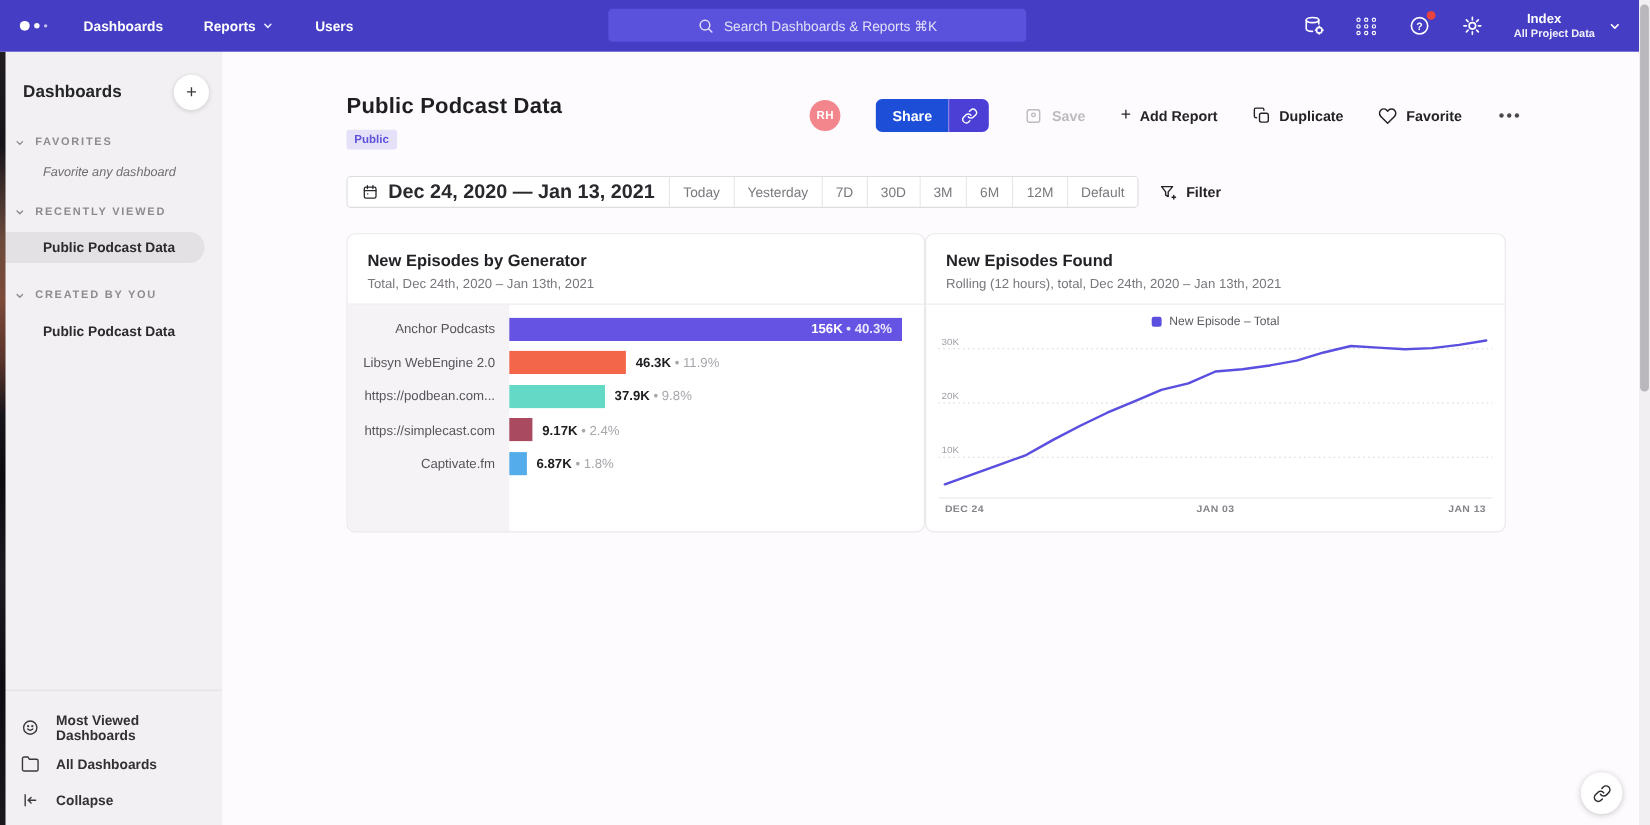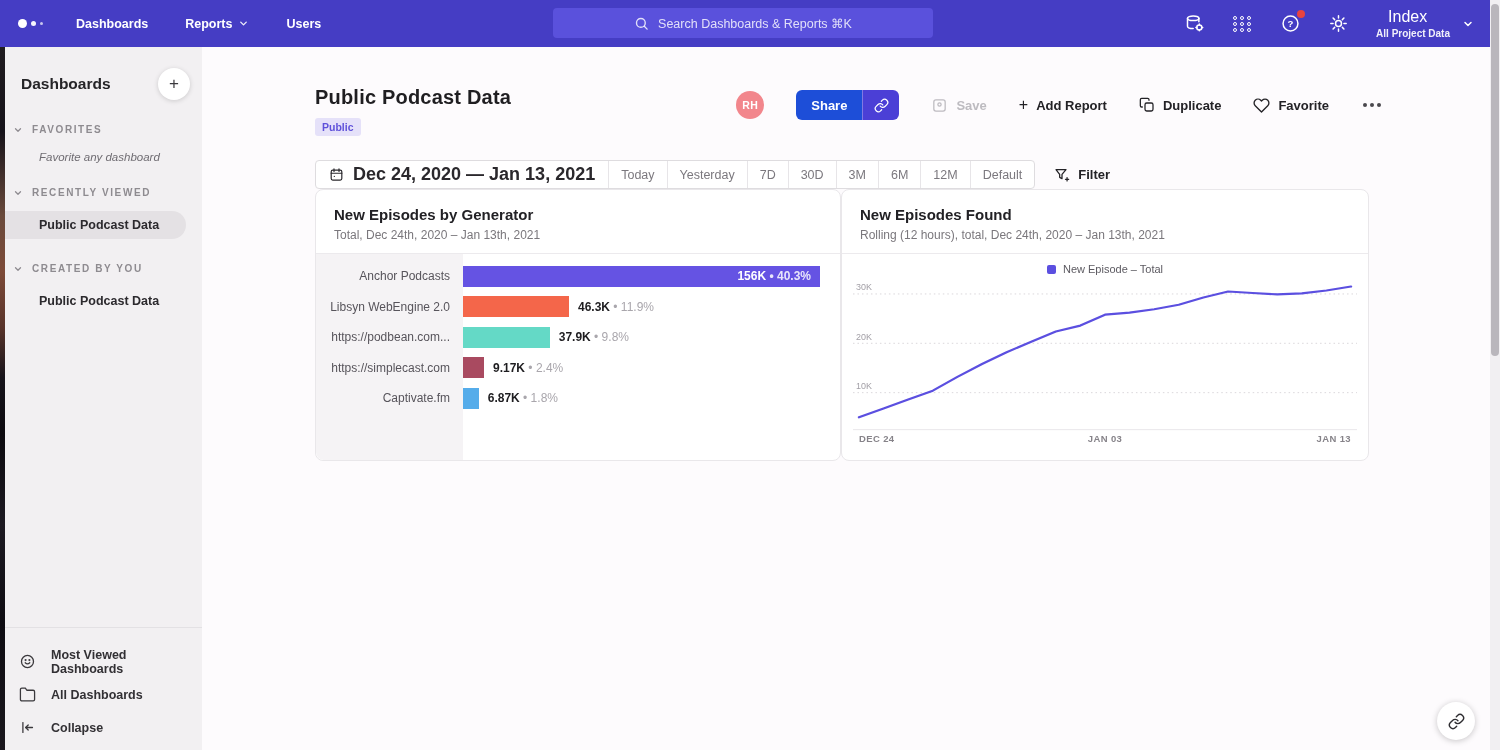--- a/index.html
+++ b/index.html
@@ -23,21 +23,21 @@
                justify-content:center; gap:9px; color:rgba(255,255,255,.82);
                font-size:12.5px; cursor:text; }
   .nav-right { margin-left:auto; display:flex; align-items:center; gap:27px; margin-right:16px; }
   .nav-ic { position:relative; width:21px; height:21px; color:#fff; cursor:pointer;
             display:flex; align-items:center; justify-content:center; }
   .nav-ic .reddot { position:absolute; top:-3px; right:-4px; width:8px; height:8px;
                     border-radius:50%; background:#E8433F; }
   .grid9 { display:grid; grid-template-columns:repeat(3,5px); grid-gap:2px; }
   .grid9 i { width:4px; height:4px; border:1.2px solid #fff; border-radius:50%; display:block; }
   .project { display:flex; align-items:center; gap:12px; color:#fff; cursor:pointer; }
-  .project-title { font-size:16px; font-weight:400;padding-left:12px; }
+  .project-title { font-size:12px; font-weight:700;padding-left:12px; }
   .project-sub { font-size:10px; font-weight:700; opacity:.92; margin-top:2px; }
 
   
   .scrollbar { position:absolute; right:0; top:0; width:10px; height:750px;
                background:#F1EFF2; z-index:6; }
   .scroll-thumb { position:absolute; top:4px; left:1px; width:8px; height:352px;
                   background:#B9B6BC; border-radius:4px; }
 
   
   .edge-strip { position:absolute; left:0; top:47px; width:5px; height:703px; z-index:4;
@@ -98,21 +98,21 @@
                  border:1px solid #DEDCDF; border-radius:4px; }
   .seg-date { display:flex; align-items:center; gap:9px; padding:0 13px; font-size:18px;
               font-weight:700; color:#2A282C; border-right:1px solid #E7E5E8; cursor:pointer; }
   .seg { padding:0 12px; font-size:12.5px; color:#7B787E; border-right:1px solid #E7E5E8;
          display:flex; align-items:center; cursor:pointer; }
   .seg:last-child { border-right:none; }
   .filter-btn { display:flex; align-items:center; gap:8px; font-size:13px; font-weight:700;
                 color:#232226; background:none; border:none; cursor:pointer; font-family:inherit; }
 
   
-  .cards { display:flex; gap:0; }
+  .cards { display:flex; gap:0; margin-top:23px; }
   .card { background:#fff; border:1px solid #E9E7EA; border-radius:8px;
           display:flex; flex-direction:column; }
   .card1 { width:526px; height:272px; }
   .card2 { width:528px; height:272px; }
   .card-head { padding:16px 18px 11px; border-bottom:1px solid #ECEAED; }
   .card-title { font-size:15px; font-weight:700; color:#222125; }
   .card-sub { font-size:12px; color:#7A777C; margin-top:5px; }
 
   .bar-body { position:relative; flex:1; padding-top:7px; border-radius:0 0 8px 8px; overflow:hidden; }
   .bar-body::before { content:""; position:absolute; left:0; top:0; bottom:0; width:147px;

